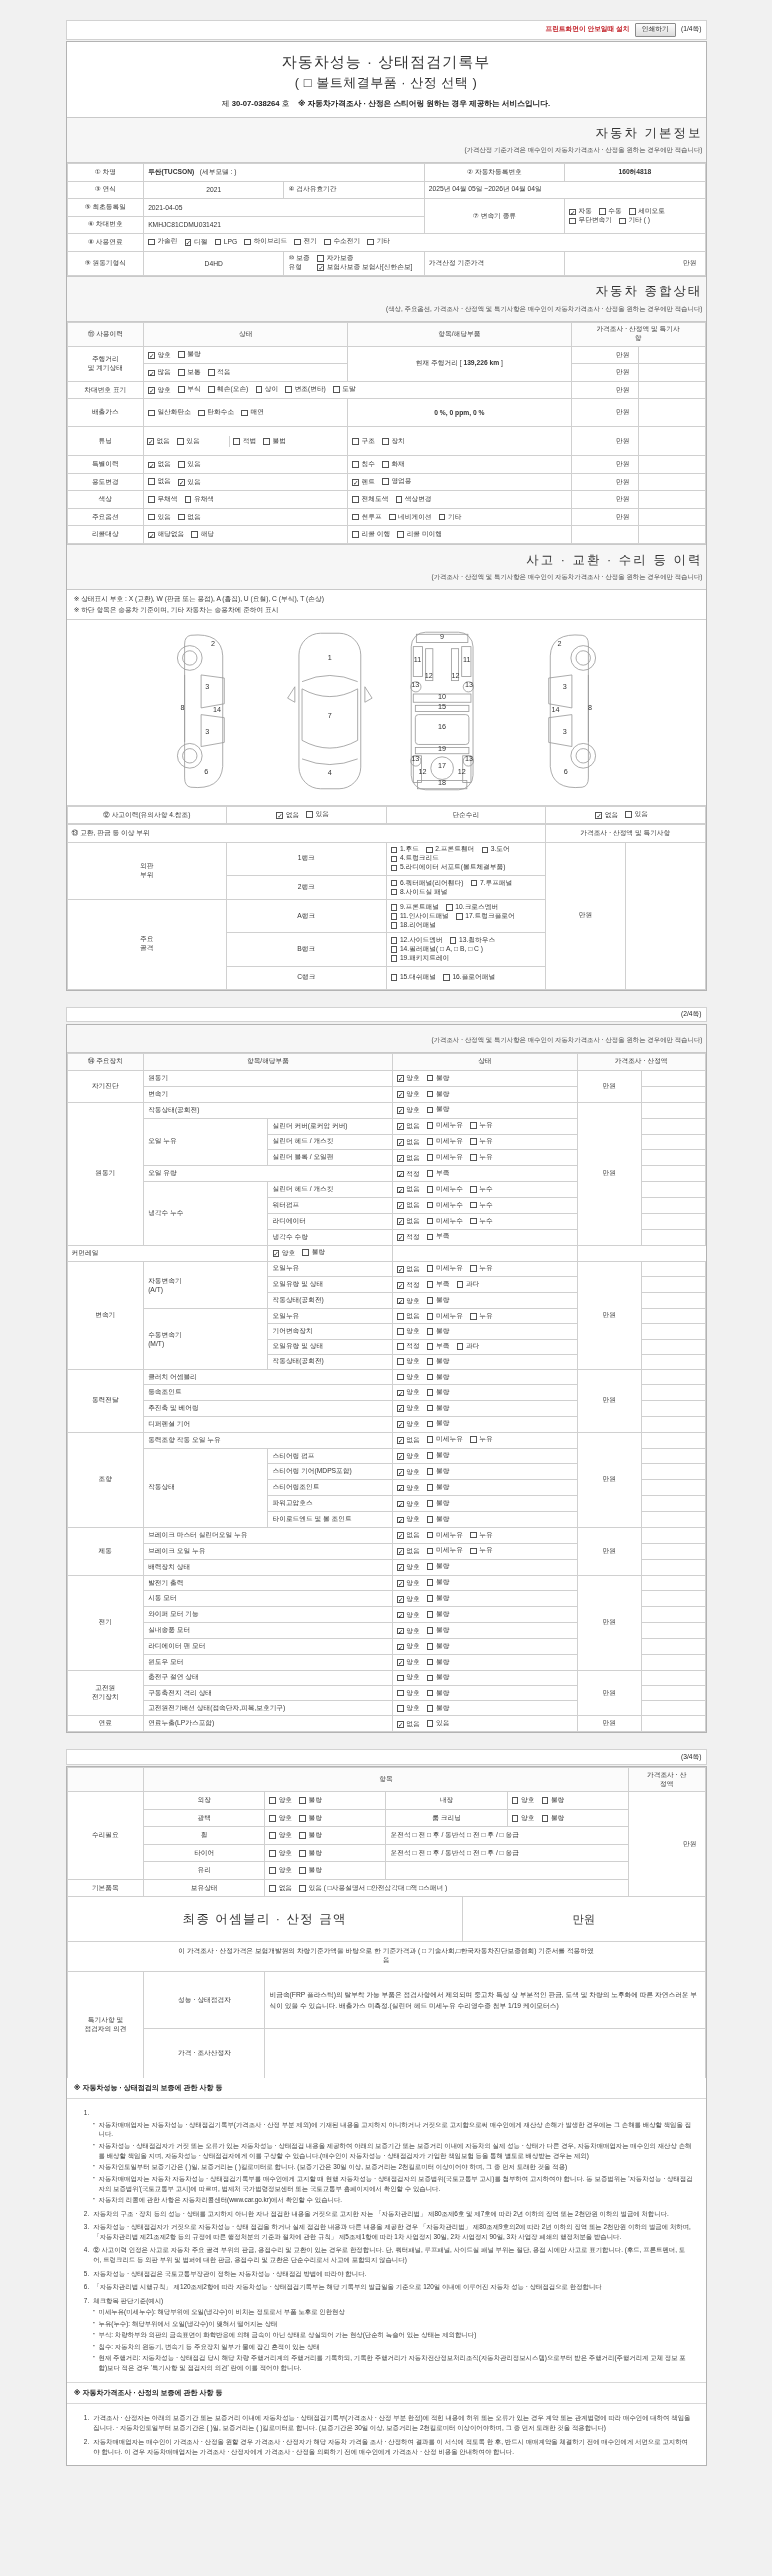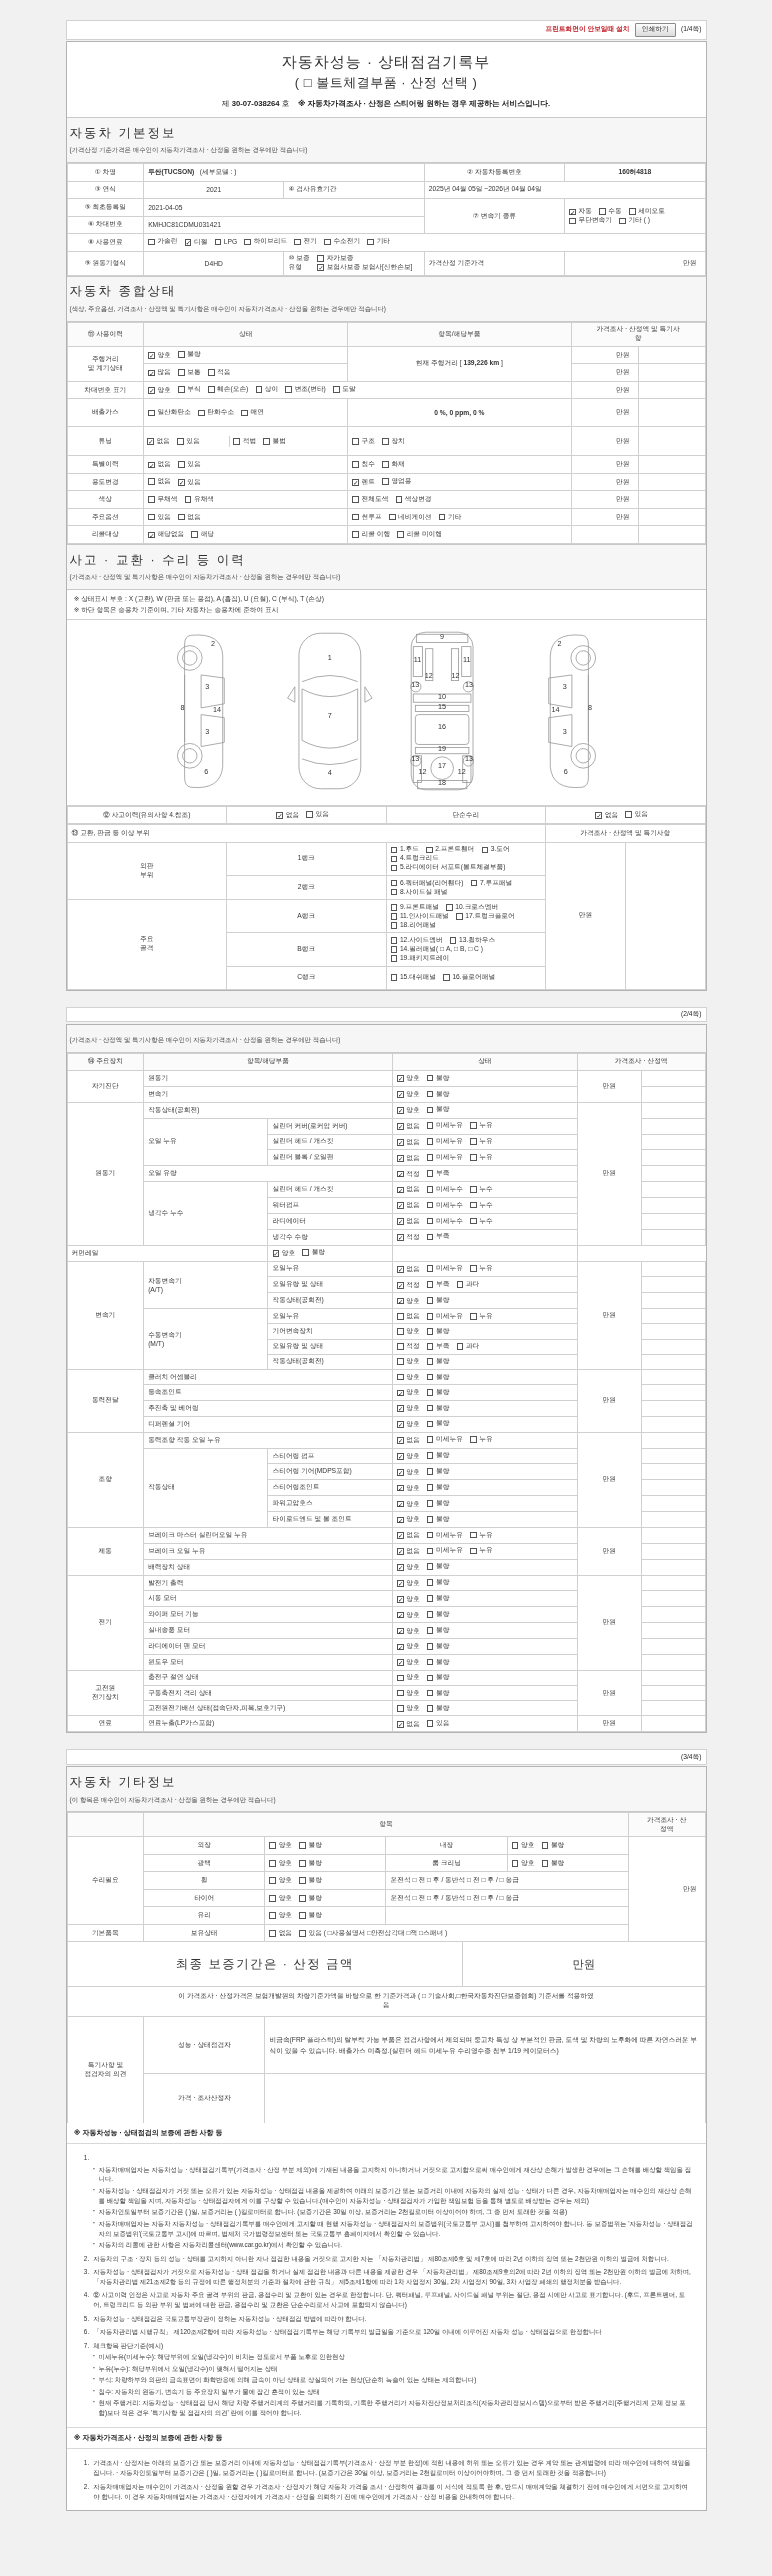--- a/index.html
+++ b/index.html
@@ -9,21 +9,21 @@
   .pagestrip { background:#fff; border:0.5px solid #d2d2d2; padding:2.1px 4.1px; display:flex; align-items:center; justify-content:flex-end; gap:5.2px; margin-bottom:1.5px; min-height:15.5px; }
   .install { color:#c01920; font-weight:bold; font-size:6.7px; }
   .printbtn { font-size:6.7px; padding:1.5px 6.2px; border:0.5px solid #8a8a8a; background:linear-gradient(#fdfdfd,#dcdcdc); border-radius:1px; cursor:pointer; color:#222; font-family:inherit; }
   .pageno { font-size:6.7px; color:#222; }
   .sheet { background:#fff; border:0.5px solid #b3b3b3; margin-bottom:16px; }
   .titleblock { text-align:center; padding:10.3px 5.2px 8.2px; }
   .doctitle { font-size:15px; font-weight:normal; letter-spacing:1px; color:#333; }
   .docsub { font-size:13px; font-weight:normal; letter-spacing:0.5px; margin-top:2.1px; color:#333; }
   .docno { font-size:7.7px; margin-top:7.2px; color:#222; }
   .docno b { font-weight:bold; }
-  .sec-h { background:#f6f6f6; border-top:0.5px solid #c9c9c9; border-bottom:0.5px solid #c9c9c9; text-align:left; padding:6.7px 3.1px; }
+  .sec-h { background:#f6f6f6; border-top:0.5px solid #c9c9c9; border-bottom:0.5px solid #c9c9c9; text-align:right; padding:6.7px 3.1px; }
   .sec-h h2 { font-size:12.4px; font-weight:normal; letter-spacing:2.1px; color:#333; }
   .sec-h .note { font-size:6.4px; color:#444; margin-top:4.6px; }
   table { width:100%; border-collapse:collapse; table-layout:fixed; }
   td, th { border:0.5px solid #d0d0d0; font-size:6.7px; padding:2.6px 4.1px; vertical-align:middle; color:#333; }
   td.lbl { text-align:center; }
   td.c { text-align:center; }
   td.price { text-align:right; padding-right:8.2px; }
   td.end { background:#fff; }
   tr { height:17.5px; }
   .b { font-weight:bold; }
@@ -1141,24 +1141,20 @@
             <td class="end" style="width: 10%; white-space: pre-line;"></td>
           </tr>
         </tbody>
     </table>
   </div>
 
   <div class="pagestrip">
     <span class="pageno">(3/4쪽)</span>
   </div>
   <div class="sheet">
-    <div class="sec-h" style="border-top:none">
-      <h2>자동차 기타정보</h2>
-      <div class="note">(이 항목은 매수인이 자동차가격조사 · 산정을 원하는 경우에만 적습니다)</div>
-    </div>
     <table>
       <tbody>
           <tr class="ghead">
         <td class="w12" style="border-right:none"></td>
         <td class="c" colspan="4" style="width:76%">항목</td>
         <td class="c" style="white-space:pre-line">가격조사 · 산
 정액</td>
       </tr>
       <tr>
         <td class="lbl" rowspan="5">수리필요</td>
@@ -1242,21 +1238,21 @@
                 <span>있음 ( □사용설명서 □안전삼각대 □잭 □스패너 )</span>
               </span></td>
       </tr>
     </tbody>
       </table>
 
     <table>
       <tbody>
           <tr style="height:44px">
         <td class="c" style="width:62%;border-top:none">
-          <span style="font-size:12.4px;letter-spacing:1.5px;">최종 보증기간은 · 산정 금액</span>
+          <span style="font-size:12.4px;letter-spacing:1.5px;">최종 어셈블리 · 산정 금액</span>
         </td>
         <td class="c" style="border-top:none">
           <span style="font-size:11.3px;">만원</span>
         </td>
       </tr>
       <tr style="height:30px">
         <td class="c" colspan="2" style="white-space:pre-line">이 가격조사 · 산정가격은 보험개발원의 차량기준가액을 바탕으로 한 기준가격과 ( □ 기술사회,□한국자동차진단보증협회) 기준서를 적용하였
 음</td>
       </tr>
       <tr style="height:57px">

